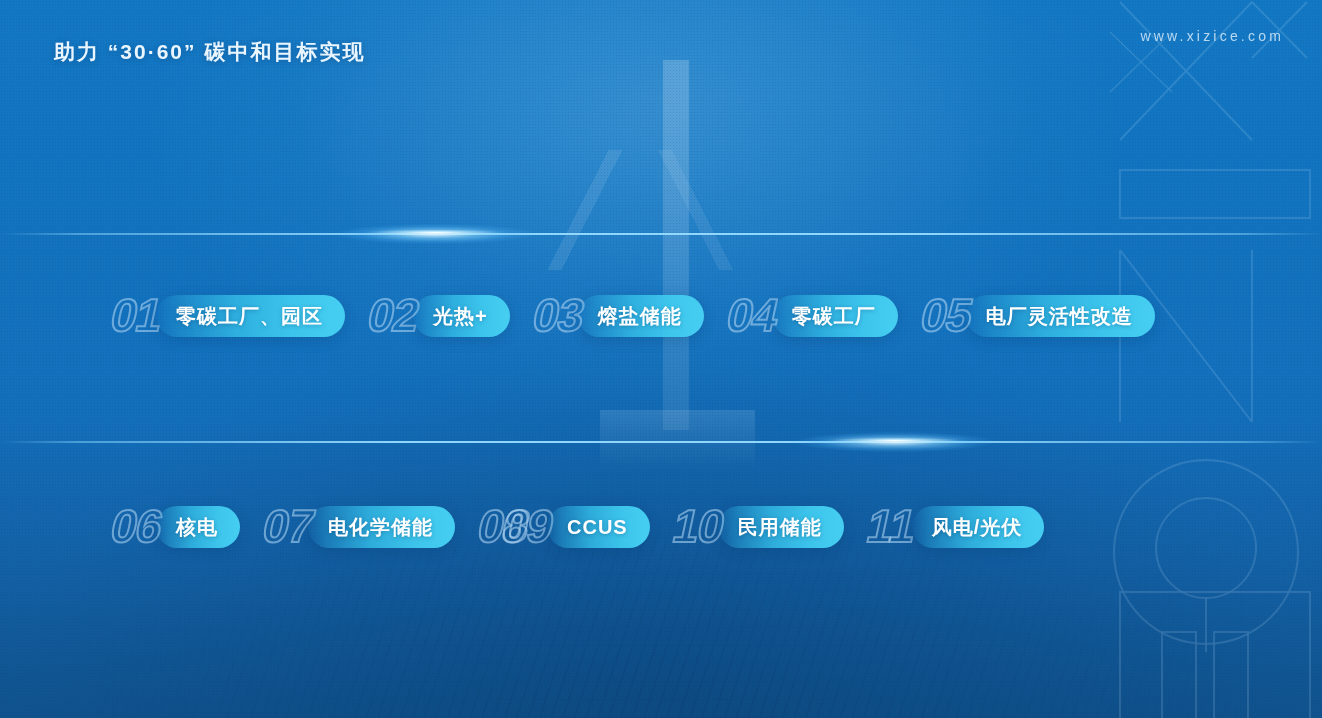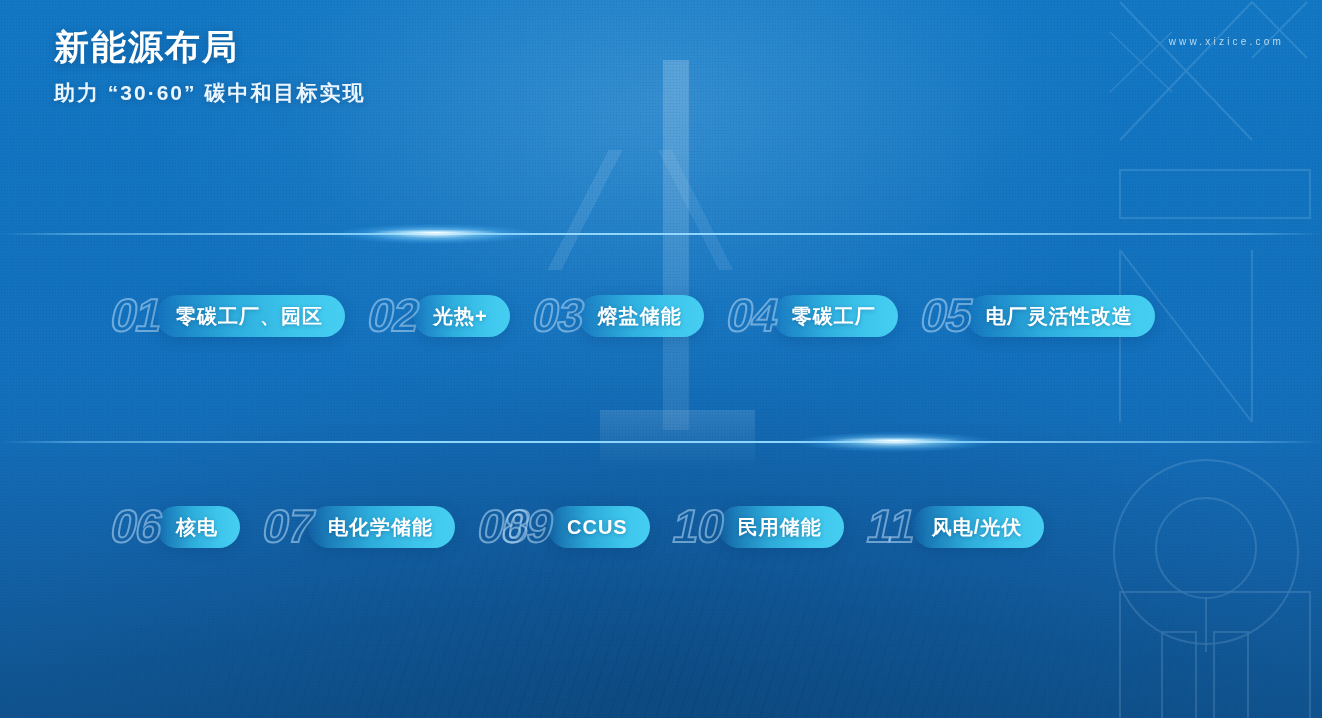--- a/index.html
+++ b/index.html
@@ -86,22 +86,22 @@
     text-shadow: 0 2px 10px rgba(3,40,82,.35);
   }
   .subtitle {
     margin-top: 12px;
     font-size: 21px; font-weight: 700; color: #eaf6ff;
     letter-spacing: 2px;
     text-shadow: 0 1px 6px rgba(3,40,82,.30);
   }
 
   .site-url {
-    position: absolute; right: 38px; top: 36px;
-    font-size: 10px; letter-spacing: 3.2px;
+    position: absolute; right: 38px; top: 28px;
+    font-size: 14px; letter-spacing: 3.2px;
     color: rgba(225,240,252,.80);
     font-family: "Liberation Sans", sans-serif;
   }
 
   
   .divider { position: absolute; left: 0; width: 100%; height: 2px; }
   .divider .line {
     position: absolute; left: 0; top: 0; width: 100%; height: 1.6px;
     background: linear-gradient(90deg,
       rgba(120,200,245,0) 0%,
@@ -202,21 +202,20 @@
       <circle cx="104" cy="556" r="50"></circle>
       <path d="M104 606 L104 660"></path>
 
       <rect x="18" y="600" width="190" height="130"></rect>
       <rect x="60" y="640" width="34" height="94"></rect>
       <rect x="112" y="640" width="34" height="94"></rect>
     </svg>
   </div>
 
   <div class="header">
-    <div class="title">新能源布局</div>
     <div class="subtitle">助力 “30·60” 碳中和目标实现</div>
   </div>
 
   <div class="site-url">www.xizice.com</div>
 
   <div class="divider" id="divider-1">
     <div class="line"></div>
     <div class="flare"></div>
     <div class="flare-core"></div>
   </div>

